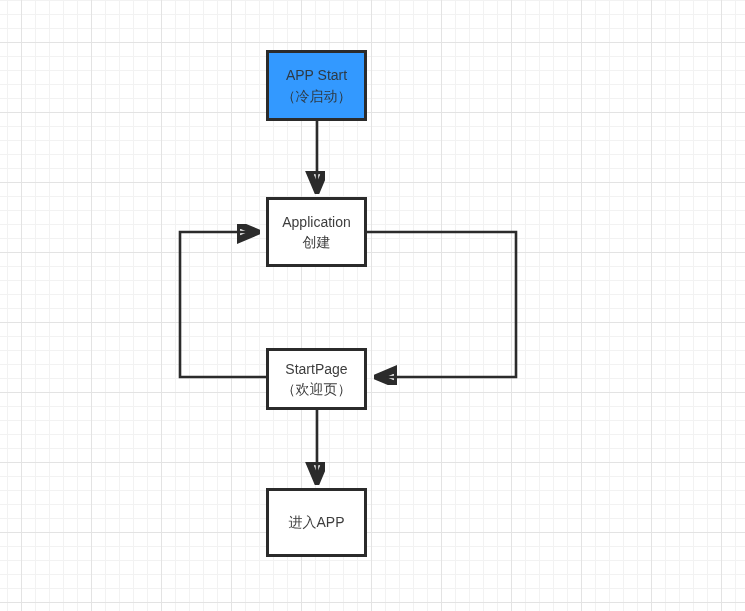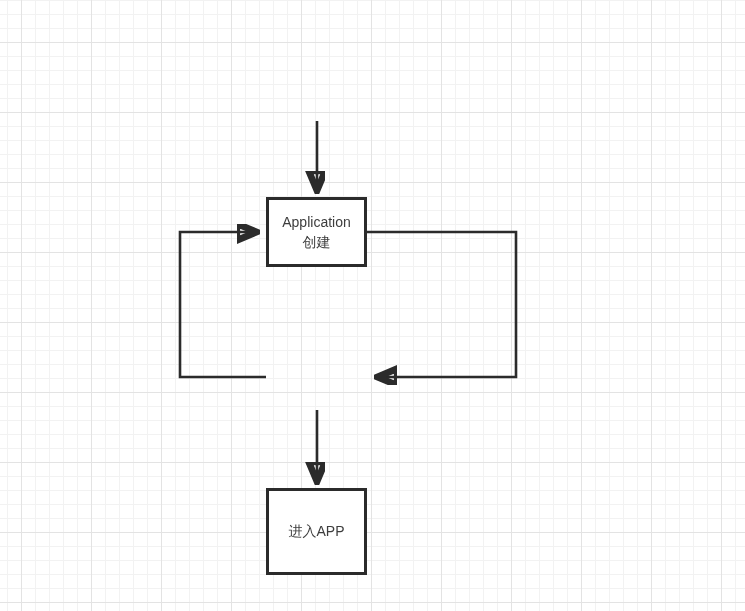--- a/index.html
+++ b/index.html
@@ -77,26 +77,34 @@
 
     <path d="M317,121 L317,190" marker-end="url(#arrowhead)"></path>
 
     <path d="M367,232 L516,232 L516,377 L378,377" marker-end="url(#arrowhead)"></path>
 
     <path d="M266,377 L180,377 L180,232 L256,232" marker-end="url(#arrowhead)"></path>
 
     <path d="M317,410 L317,481" marker-end="url(#arrowhead)"></path>
   </svg>
 
+  <div class="node node-start" style="left:266px; top:50px; width:101px; height:71px;">
+    <span>APP Start</span>
+    <span class="line2">（冷启动）</span>
+  </div>
 
   <div class="node" style="left:266px; top:197px; width:101px; height:70px;">
     <span>Application</span>
     <span class="line2">创建</span>
   </div>
 
+  <div class="node" style="left:266px; top:348px; width:101px; height:62px;">
+    <span>StartPage</span>
+    <span class="line2">（欢迎页）</span>
+  </div>
 
-  <div class="node" style="left:266px; top:488px; width:101px; height:87px;">
+  <div class="node" style="left:266px; top:488px; width:101px; height:69px;">
     <span>进入APP</span>
   </div>
 
 
 
 </div>
 
 </body></html>

